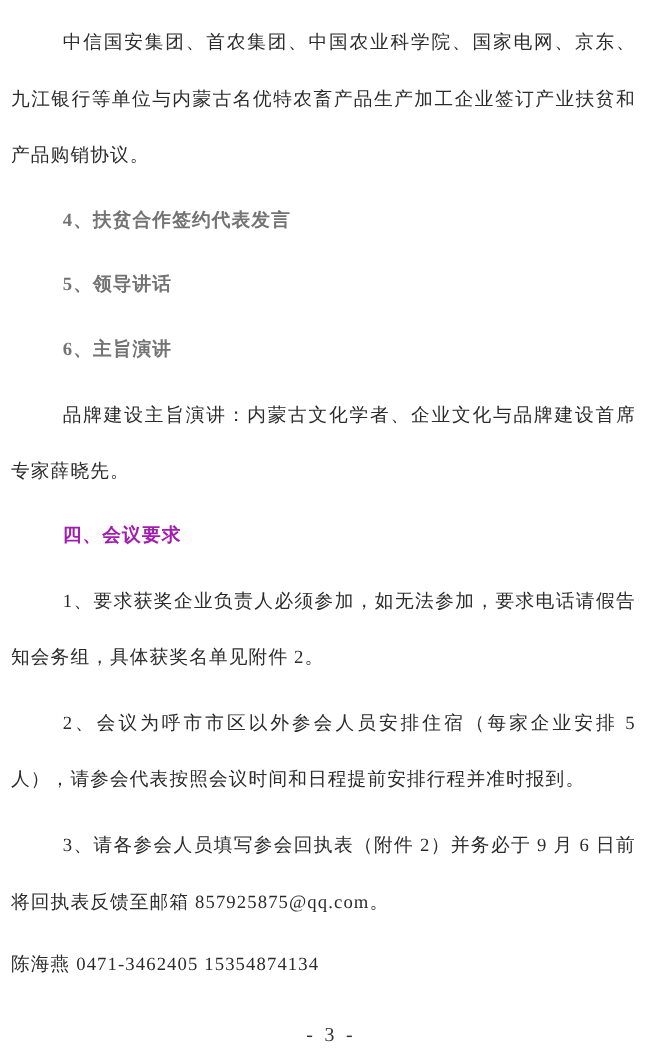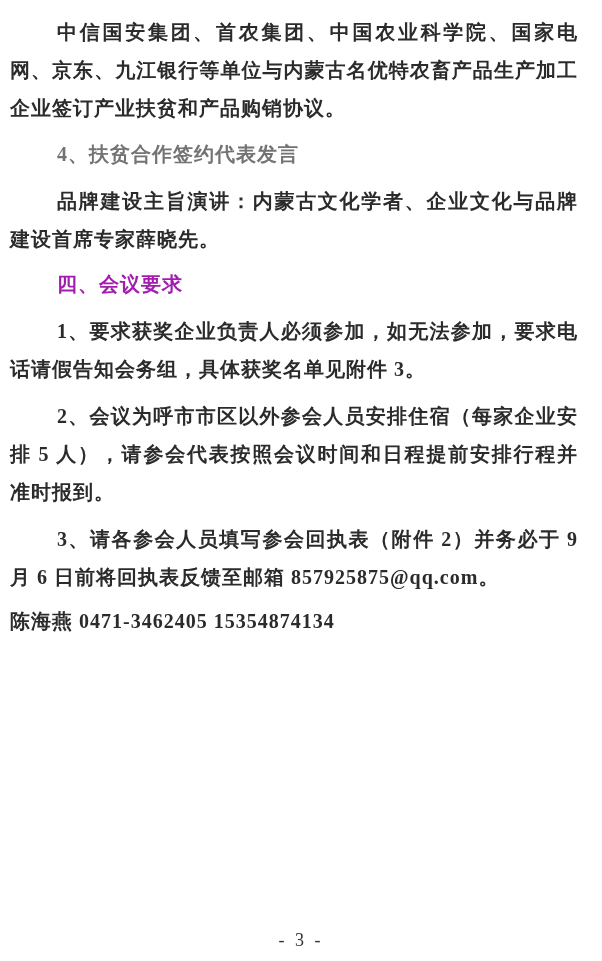--- a/index.html
+++ b/index.html
@@ -14,26 +14,25 @@
     background: #ffffff;
     overflow: hidden;
     font-family: "Liberation Serif", "DejaVu Serif", serif;
     color: #2b2b2b;
   }
   .content {
     padding: 13px 24px 0 10px;
   }
   .content p {
     margin: 0;
-    font-size: 20px;
-    line-height: 38px;
+    font-size: 17px;
+    line-height: 51px;
     letter-spacing: 1px;
     text-align: justify;
     text-justify: inter-ideograph;
-    font-weight: bold;
   }
   .indent { text-indent: 47px; }
   .heading-num {
     font-weight: bold;
     color: #737373;
     text-indent: 47px;
     font-size: 22px;
     margin-top: 8px !important;
     letter-spacing: 2px;
   }
@@ -65,27 +64,29 @@
 </head>
 <body>
 
 <div class="page">
   <div class="content">
 
     <p class="indent">中信国安集团、首农集团、中国农业科学院、国家电网、京东、九江银行等单位与内蒙古名优特农畜产品生产加工企业签订产业扶贫和产品购销协议。</p>
 
     <p class="heading-num">4、扶贫合作签约代表发言</p>
 
+    <p class="heading-num">5、领导讲话</p>
 
+    <p class="heading-num">6、主旨演讲</p>
 
     <p class="indent para-gap">品牌建设主旨演讲：内蒙古文化学者、企业文化与品牌建设首席专家薛晓先。</p>
 
     <p class="heading-sec">四、会议要求</p>
 
-    <p class="indent para-gap">1、要求获奖企业负责人必须参加，如无法参加，要求电话请假告知会务组，具体获奖名单见附件 3。</p>
+    <p class="indent para-gap">1、要求获奖企业负责人必须参加，如无法参加，要求电话请假告知会务组，具体获奖名单见附件 2。</p>
 
     <p class="indent para-gap">2、会议为呼市市区以外参会人员安排住宿（每家企业安排 5 人），请参会代表按照会议时间和日程提前安排行程并准时报到。</p>
 
     <p class="indent para-gap">3、请各参会人员填写参会回执表（附件 2）并务必于 9 月 6 日前将回执表反馈至邮箱 857925875@qq.com。</p>
 
 
 
     <p class="contact-line2">
       <span>陈海燕</span>
       <span class="phone">0471-3462405</span>

